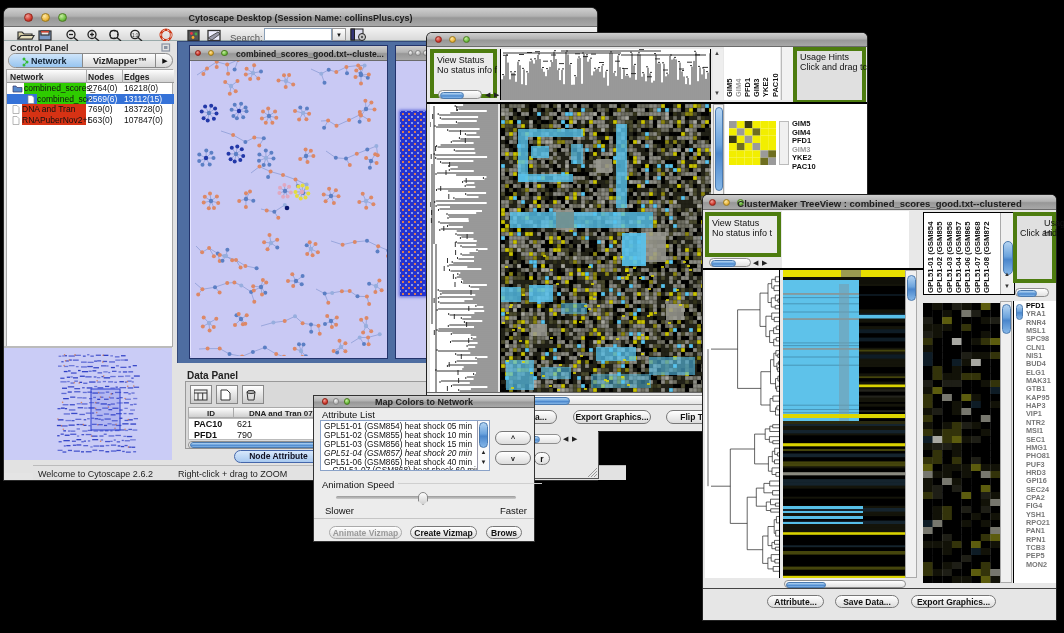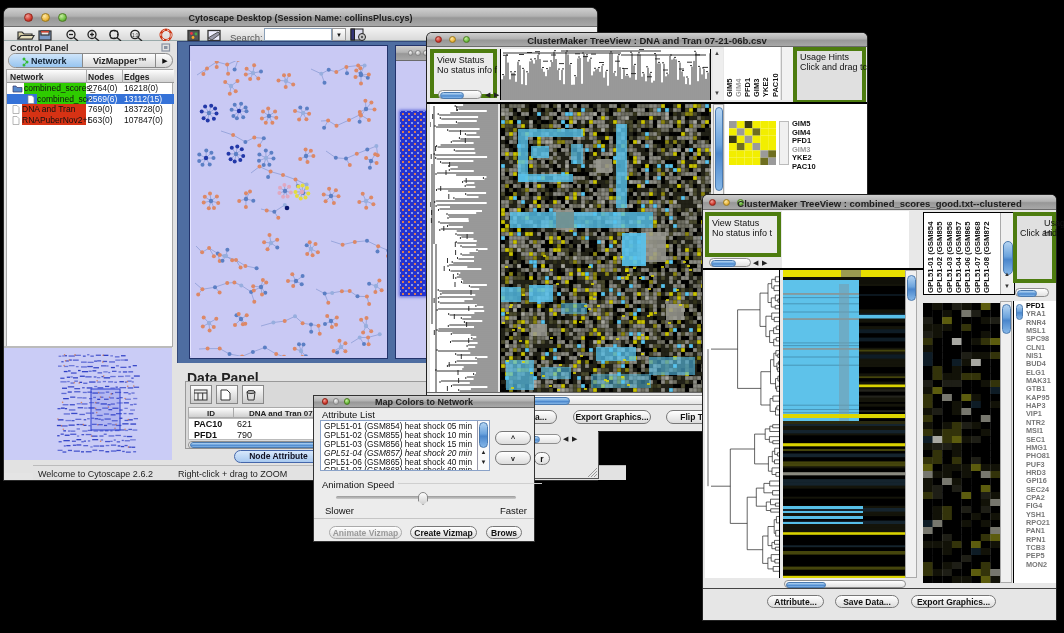--- a/index.html
+++ b/index.html
@@ -438,20 +438,26 @@
           <rect x="112.4" y="101.8" width="4.4" height="1.3" fill="#2b3cc4" opacity="0.90"></rect>
           <rect x="118.2" y="102.8" width="2.5" height="1.3" fill="#2b3cc4" opacity="0.79"></rect>
           <rect x="121.9" y="103.5" width="4.9" height="1.3" fill="#2b3cc4" opacity="0.78"></rect>
           <rect x="129.2" y="103.1" width="2.9" height="1.3" fill="#2b3cc4" opacity="0.73"></rect>
           <rect x="87" y="41" width="29" height="41" fill="rgba(70,90,220,0.18)" stroke="#2b3fd0" stroke-width="1"></rect>
         </svg>
       </div>
  </div>
  <div class="abs" style="left:173px;top:33px;width:419px;height:322px;background:#4e6da1;border-top:1px solid #33497a;border-left:1px solid #33497a;">
    <div class="abs" style="left:11px;top:3px;width:199px;height:314px;border:1px solid #22336b;background:#c9c9f4;">
+     <div class="abs tbar" style="left:0;top:0;width:100%;height:15px;">
+      <div class="light lr" style="left:4.8px;width:6.4px;height:6.4px;margin-top:-3.2px;"></div>
+          <div class="light ly" style="left:18.0px;width:6.4px;height:6.4px;margin-top:-3.2px;"></div>
+          <div class="light lg" style="left:31.2px;width:6.4px;height:6.4px;margin-top:-3.2px;"></div>
+      <div class="abs" style="left:46px;top:3px;font-size:8.5px;font-weight:bold;color:#1d1d1d;">combined_scores_good.txt--cluste...</div>
+     </div>
      <div class="abs" style="left:0;top:15px;width:197px;height:295px;overflow:hidden;border-left:1px solid #e6e6ff;">
           <svg width="197" height="295">
             <g stroke="#8d9dd6" stroke-width="0.8">
               <line x1="6.0" y1="14.0" x2="16.0" y2="7.4"></line>
               <line x1="16.0" y1="7.4" x2="12.4" y2="12.9"></line>
               <line x1="16.0" y1="7.4" x2="25.7" y2="0.8"></line>
               <line x1="25.7" y1="0.8" x2="25.7" y2="5.9"></line>
               <line x1="25.7" y1="0.8" x2="36.2" y2="3.6"></line>
               <line x1="36.2" y1="3.6" x2="37.1" y2="12.7"></line>
               <line x1="36.2" y1="3.6" x2="47.1" y2="-1.2"></line>
@@ -1068,21 +1074,21 @@
    <div class="abs" style="left:217px;top:3px;width:250px;height:314px;border:1px solid #22336b;background:#c9c9f4;">
      <div class="abs tbar" style="left:0;top:0;width:100%;height:15px;">
       <div class="light lgray" style="left:11.5px;width:5.6px;height:5.6px;margin-top:-2.8px;"></div>
           <div class="light lgray" style="left:19.1px;width:5.6px;height:5.6px;margin-top:-2.8px;"></div>
           <div class="light lgray" style="left:26.700000000000003px;width:5.6px;height:5.6px;margin-top:-2.8px;"></div>
      </div>
      <div class="abs" style="left:4px;top:65px;width:30px;height:185px;background-color:#2433cf;background-image:radial-gradient(circle,#d87c52 0.8px,rgba(0,0,0,0) 1.3px),radial-gradient(circle,#8898e8 0.8px,rgba(0,0,0,0) 1.3px);background-size:6px 6px,6px 6px;background-position:0 0,3px 3px;box-shadow:0 0 3px 1px #5560d8;"></div>
    </div>
  </div>
  <div class="abs" style="left:173px;top:355px;width:419px;height:102px;background:#e2e2e2;">
-   <div class="abs" style="left:10px;top:7px;font-size:14px;font-weight:bold;color:#222;">Data Panel</div>
+   <div class="abs" style="left:10px;top:7px;font-size:10px;font-weight:bold;color:#222;">Data Panel</div>
    <div class="abs" style="left:8px;top:18px;width:406px;height:68px;background:#d9d9d9;border:1px solid #999;">
      <div class="abs" style="left:4px;top:3px;width:22px;height:19px;background:linear-gradient(#fff,#ccc);border:1px solid #888;"></div>
      <div class="abs" style="left:30px;top:3px;width:22px;height:19px;background:linear-gradient(#fff,#ccc);border:1px solid #888;"></div>
      <div class="abs" style="left:56px;top:3px;width:22px;height:19px;background:linear-gradient(#fff,#ccc);border:1px solid #888;"></div>
      <svg class="abs" style="left:8px;top:6px" width="76" height="13">
        <rect x="0" y="2" width="13" height="10" fill="#eee" stroke="#333"></rect>
           <line x1="0" y1="5" x2="13" y2="5" stroke="#333"></line>
           <line x1="4" y1="5" x2="4" y2="12" stroke="#333"></line>
           <line x1="8.7" y1="5" x2="8.7" y2="12" stroke="#333"></line>
        <path d="M27 2 L33 2 L36 5 L36 12 L27 12 Z" fill="#fff" stroke="#333"></path>
@@ -1112,21 +1118,20 @@
    <span class="abs" style="left:145px;top:3px;">Right-click + drag  to  ZOOM</span>
    <span class="abs" style="left:286px;top:3px;">Middle-</span>
  </div>
 </div>
 
 <div class="abs" style="left:427px;top:33px;width:440px;height:398px;background:#e8e8e8;box-shadow:0 0 0 1px #222;border-radius:5px 5px 0 0;">
  <div class="abs tbar" style="left:0;top:0;width:100%;height:14px;border-radius:5px 5px 0 0;">
    <div class="light lr" style="left:8px;width:7.0px;height:7.0px;margin-top:-3.5px;"></div>
       <div class="light ly" style="left:22.0px;width:7.0px;height:7.0px;margin-top:-3.5px;"></div>
       <div class="light lg" style="left:36.0px;width:7.0px;height:7.0px;margin-top:-3.5px;"></div>
-   <div class="ttext" style="top:2px;font-size:9.5px;">ClusterMaker TreeView : DNA and Tran 07-21-06b.csv</div>
  </div>
  <div class="panelbox minitxt" style="left:3px;top:16px;width:67px;height:49px;">
    <div style="position:absolute;left:3px;top:2px;">View Status</div>
    <div style="position:absolute;left:3px;top:12px;white-space:nowrap;">No status info f</div>
    <div class="abs capsule" style="left:4px;top:37px;width:44px;height:9px;">
         <div class="abs aquathumb" style="left:1px;top:0.5px;width:24px;height:7px;"></div>
       </div>
    <span class="abs" style="left:51px;top:37px;font-size:7px;color:#222;">◀</span>
    <span class="abs" style="left:60px;top:37px;font-size:7px;color:#222;">▶</span>
  </div>
@@ -2515,21 +2520,21 @@
       <div class="light lg" style="left:29.6px;width:6.4px;height:6.4px;margin-top:-3.2px;"></div>
    <div class="ttext" style="top:1px;font-size:9px;">Map Colors to Network</div>
  </div>
  <div class="abs" style="left:8px;top:13px;font-size:9.5px;color:#111;">Attribute List</div>
  <div class="abs" style="left:6px;top:24px;width:170px;height:51px;background:#fff;border:1px solid #8aa2c8;font-size:8.3px;color:#111;overflow:hidden;padding:1px 0 0 3px;line-height:8.9px;">
       <div style="height:8.9px;">GPL51-01 (GSM854) heat shock 05 min</div>
       <div style="height:8.9px;">GPL51-02 (GSM855) heat shock 10 min</div>
       <div style="height:8.9px;">GPL51-03 (GSM856) heat shock 15 min</div>
       <div style="height:8.9px;font-style:italic;">GPL51-04 (GSM857) heat shock 20 min</div>
       <div style="height:8.9px;">GPL51-06 (GSM865) heat shock 40 min</div>
-      <div style="height:8.9px;">GPL51-07 (GSM868) heat shock 60 min</div>
+      <div style="height:8.9px;text-align:center;">GPL51-07 (GSM868) heat shock 60 min</div>
     </div>
  <div class="abs" style="left:163px;top:25px;width:12px;height:49px;background:#fafafa;border-left:1px solid #99a;">
    <div class="abs aquathumb" style="left:1px;top:1px;width:9px;height:26px;"></div>
    <span class="abs" style="left:2.5px;top:28px;font-size:6px;color:#222;">▲</span>
    <span class="abs" style="left:2.5px;top:38px;font-size:6px;color:#222;">▼</span>
  </div>
  <div class="btn" style="left:181px;top:35px;width:36px;height:14px;font-size:7px;line-height:13px;border-radius:7px;">^</div>
  <div class="btn" style="left:181px;top:55px;width:36px;height:14px;font-size:7px;line-height:13px;border-radius:7px;">v</div>
  <div class="abs" style="left:8px;top:83px;font-size:9.5px;color:#111;">Animation Speed</div>
  <div class="abs" style="left:84px;top:87px;width:144px;height:1px;background:#cfcfcf;"></div>

